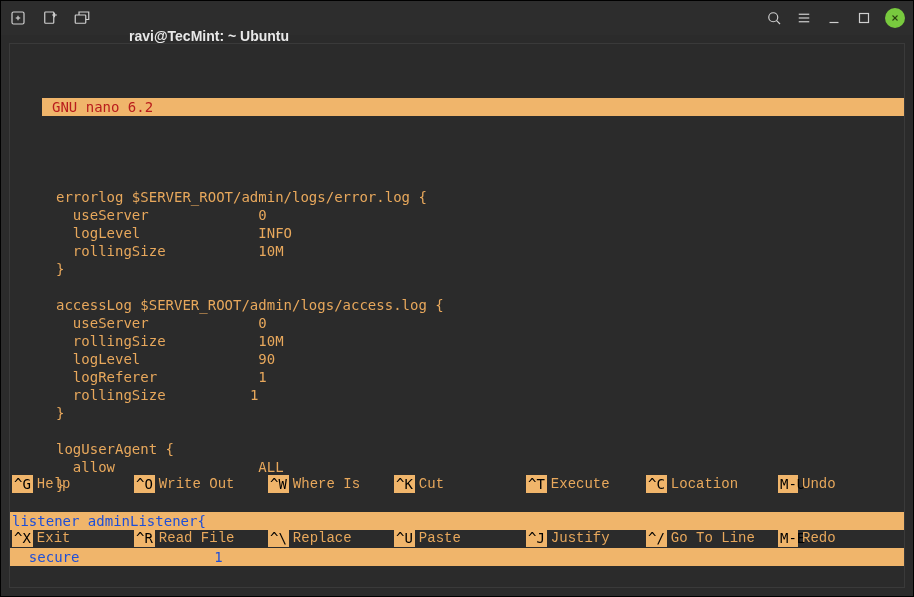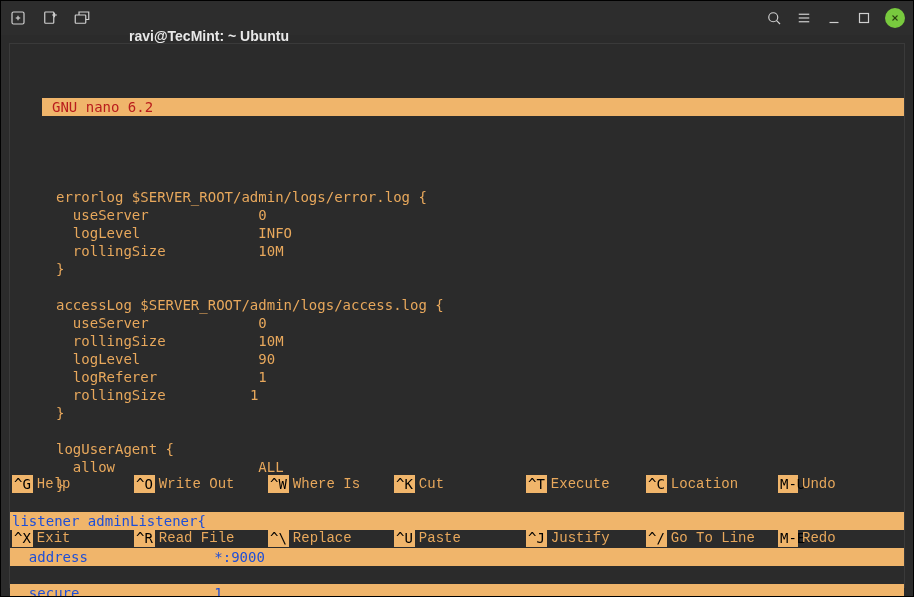--- a/index.html
+++ b/index.html
@@ -173,21 +173,20 @@
 <span class="line">  <span>logLevel</span>              <span>90</span></span>
 <span class="line">  <span>logReferer</span>            <span>1</span></span>
 <span class="line">  <span>rollingSize</span>          <span>1</span></span>
 <span class="line brace">}</span>
 <span class="line"> </span>
 <span class="line">logUserAgent {</span>
 <span class="line">  <span>allow</span>                 <span>ALL</span></span>
 <span class="line brace">}</span>
 <span class="line"> </span>
 <span class="hl">listener adminListener{</span>
-<span class="hl">  <span>address</span>               <span>*:9000</span></span>
 <span class="hl">  <span>secure</span>                <span>1</span></span>
 
 
 
 
     </div>
 
     <div class="footer">
       <div class="footer-row" id="footer-row-1"><div class="col w1"><span class="key">^G</span><span class="lbl">Help</span></div><div class="col w2"><span class="key">^O</span><span class="lbl">Write Out</span></div><div class="col w3"><span class="key">^W</span><span class="lbl">Where Is</span></div><div class="col w4"><span class="key">^K</span><span class="lbl">Cut</span></div><div class="col w5"><span class="key">^T</span><span class="lbl">Execute</span></div><div class="col w6"><span class="key">^C</span><span class="lbl">Location</span></div><div class="col w7"><span class="key">M-U</span><span class="lbl">Undo</span></div></div>
       <div class="footer-row" id="footer-row-2"><div class="col w1"><span class="key">^X</span><span class="lbl">Exit</span></div><div class="col w2"><span class="key">^R</span><span class="lbl">Read File</span></div><div class="col w3"><span class="key">^\</span><span class="lbl">Replace</span></div><div class="col w4"><span class="key">^U</span><span class="lbl">Paste</span></div><div class="col w5"><span class="key">^J</span><span class="lbl">Justify</span></div><div class="col w6"><span class="key">^/</span><span class="lbl">Go To Line</span></div><div class="col w7"><span class="key">M-E</span><span class="lbl">Redo</span></div></div>

